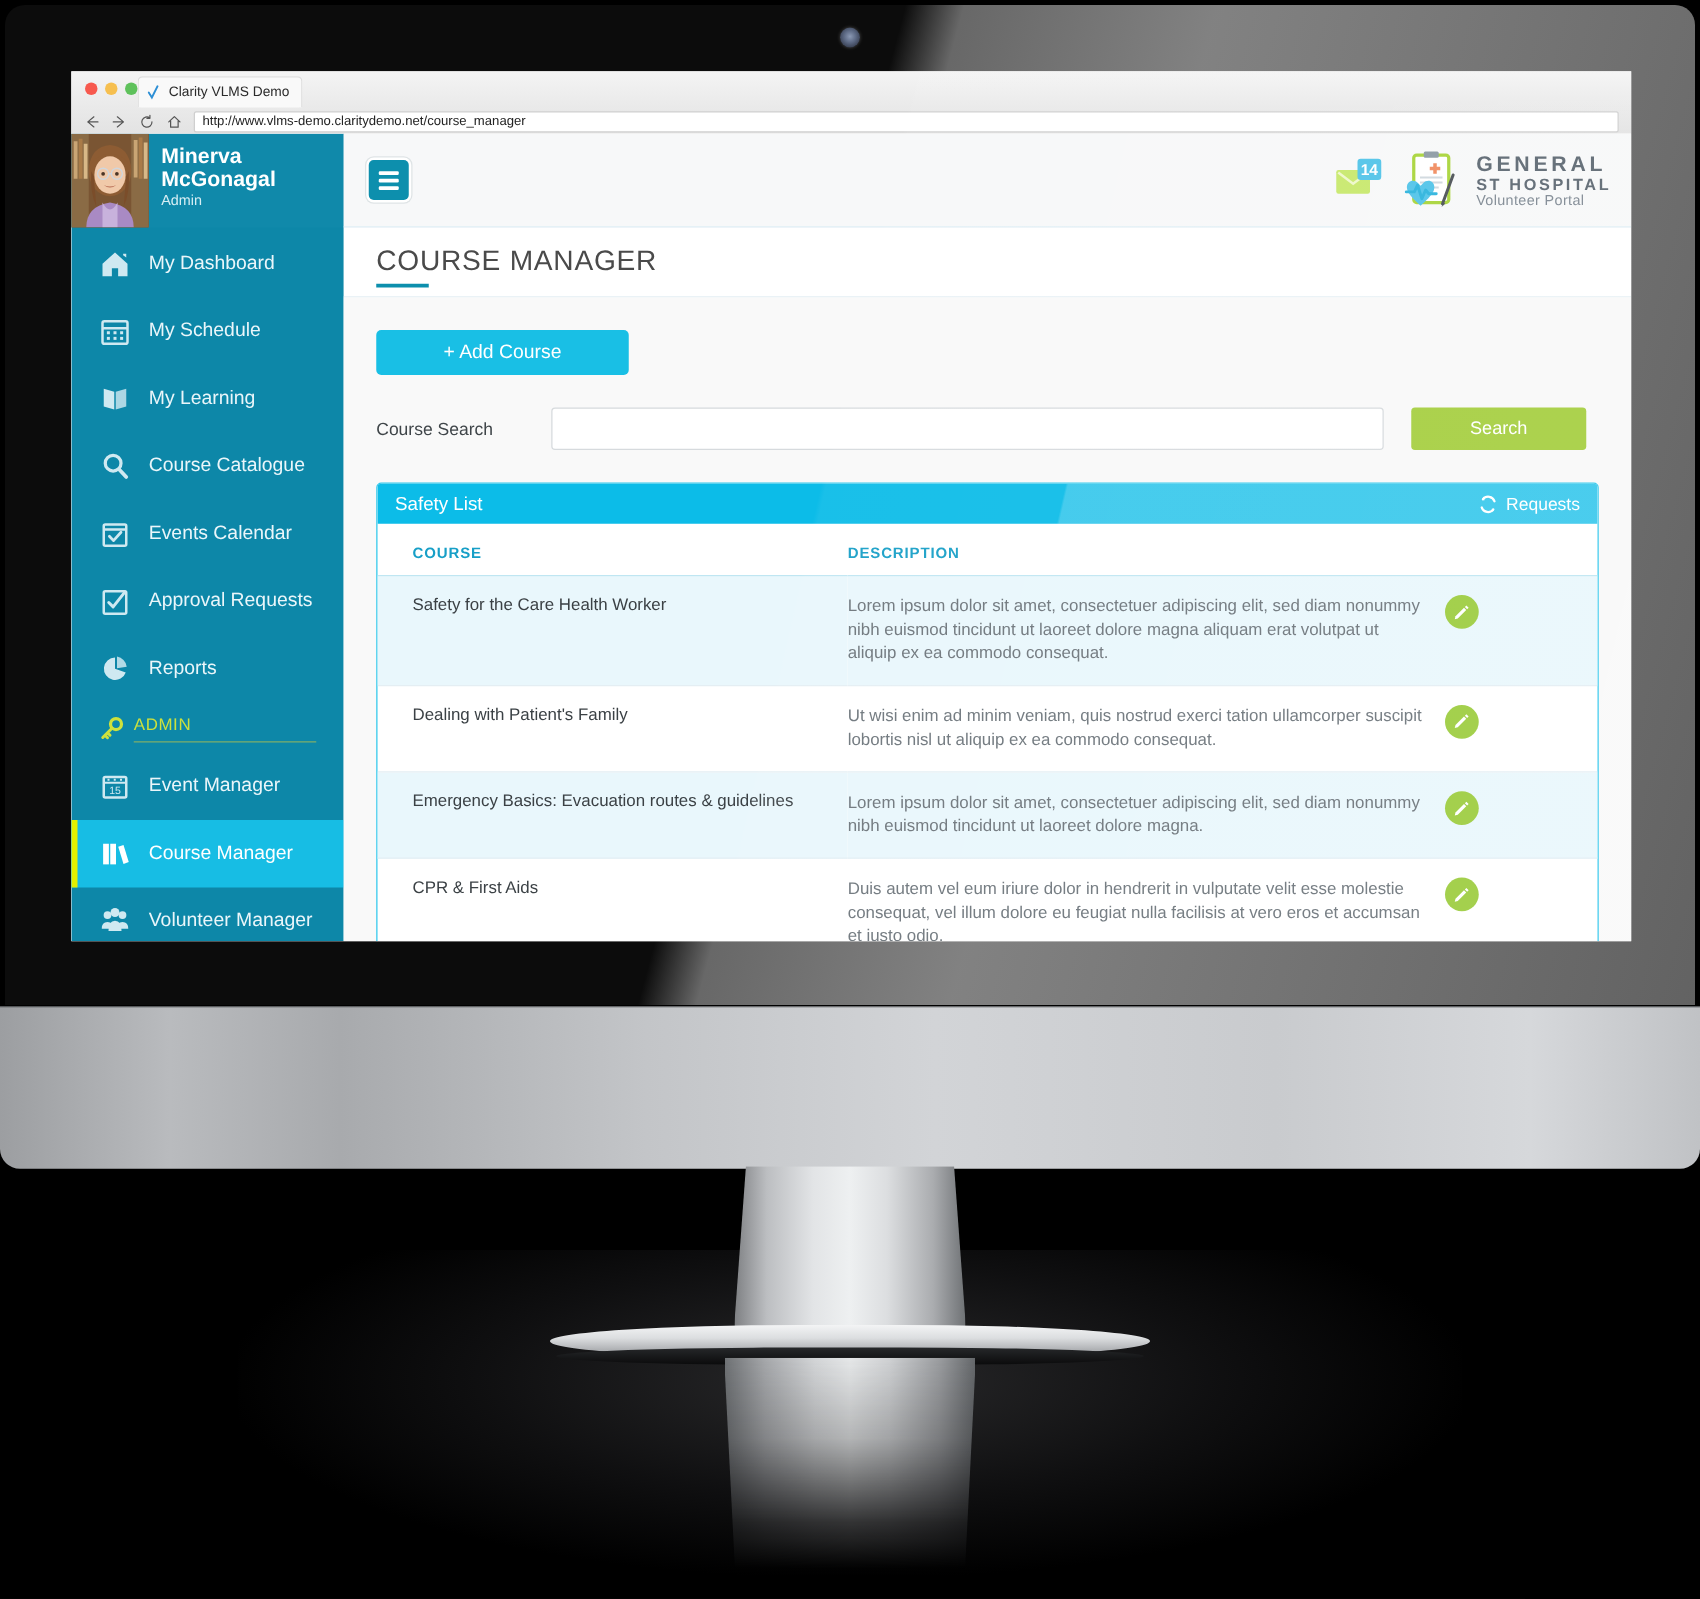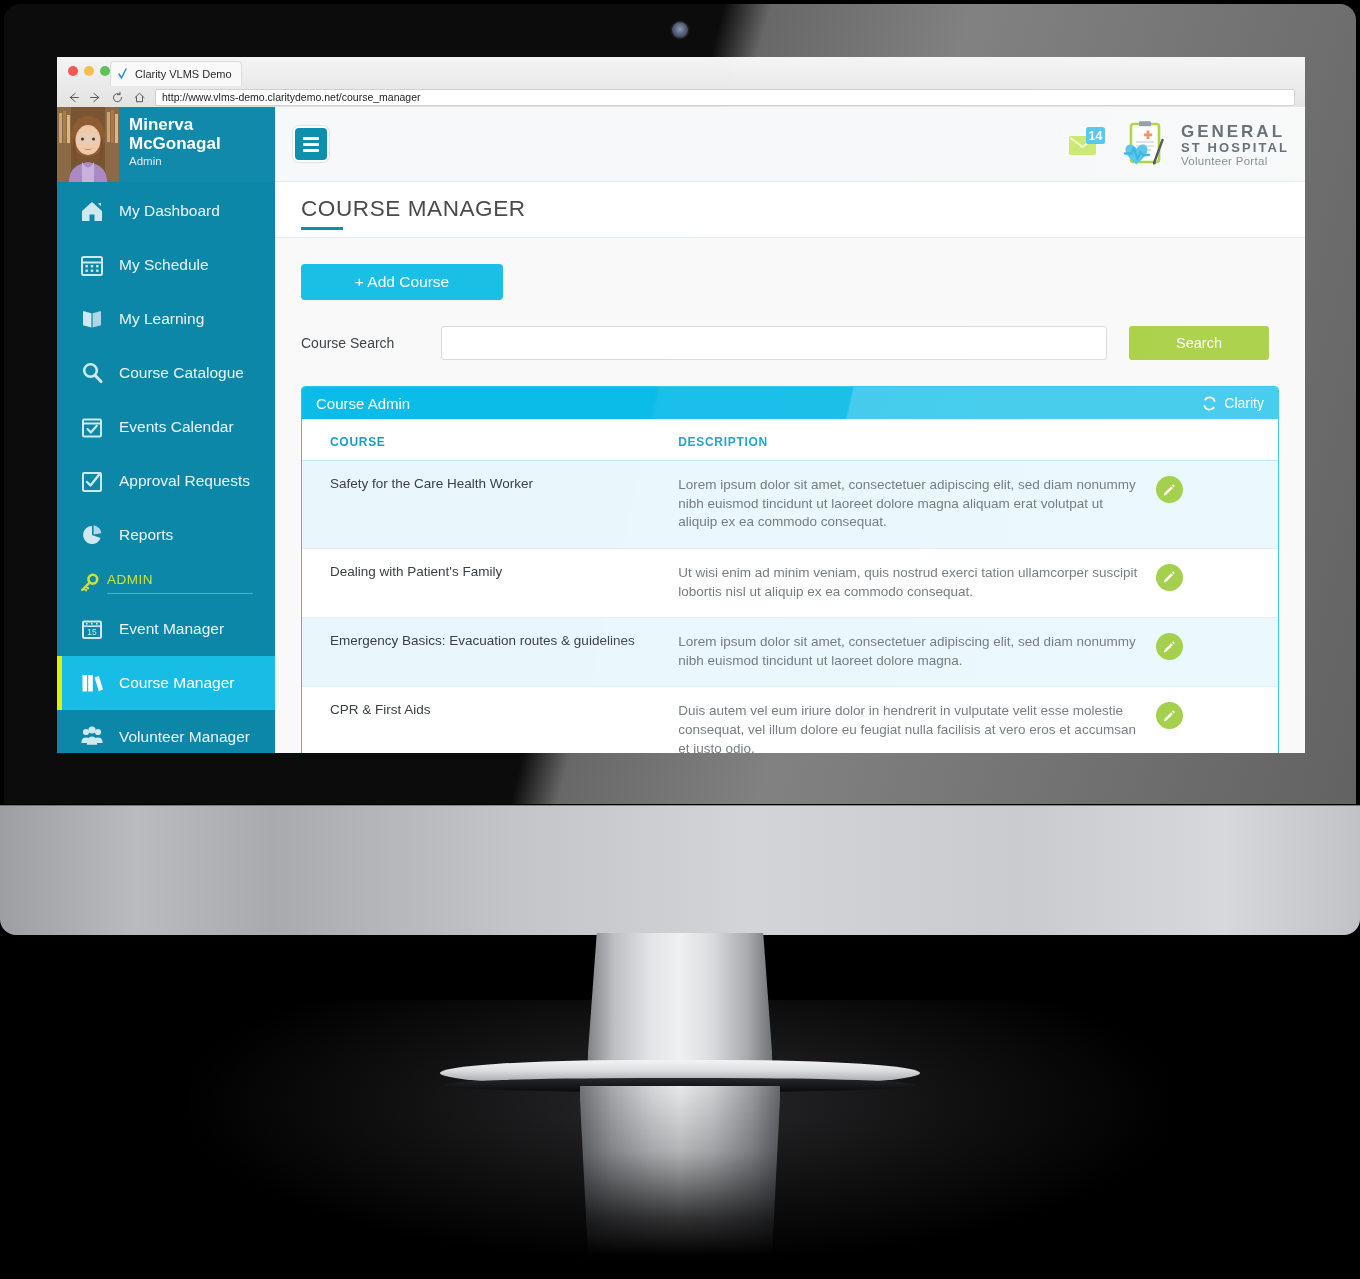--- a/index.html
+++ b/index.html
@@ -483,29 +483,29 @@
 
         <div class="search-row">
           <span class="search-label">Course Search</span>
           <input class="search-input" type="text" placeholder="" style="">
           <button class="btn-search">Search</button>
         </div>
 
         <div class="panel">
           <div class="panel-head">
             <div class="glare"></div>
-            <span class="panel-title">Course Admin</span>
+            <span class="panel-title">Safety List</span>
             <span class="refresh">
               <svg viewBox="0 0 18 18">
                 <path d="M3.6 11.6 A5.6 5.6 0 0 0 13.4 13.2" fill="none" stroke="#fff" stroke-width="1.9" stroke-linecap="round"></path>
                 <path d="M14.4 6.4 A5.6 5.6 0 0 0 4.6 4.8" fill="none" stroke="#fff" stroke-width="1.9" stroke-linecap="round"></path>
                 <path d="M12.2 12.2 L14.2 13.8 L12.6 15.6Z" fill="#fff"></path>
                 <path d="M5.8 5.8 L3.8 4.2 L5.4 2.4Z" fill="#fff"></path>
               </svg>
-              <span>Clarity</span>
+              <span>Requests</span>
             </span>
           </div>
 
           <table class="course-table">
             <thead>
               <tr>
                 <th class="c-course">COURSE</th>
                 <th class="c-desc">DESCRIPTION</th>
                 <th class="c-act"></th>
               </tr>

